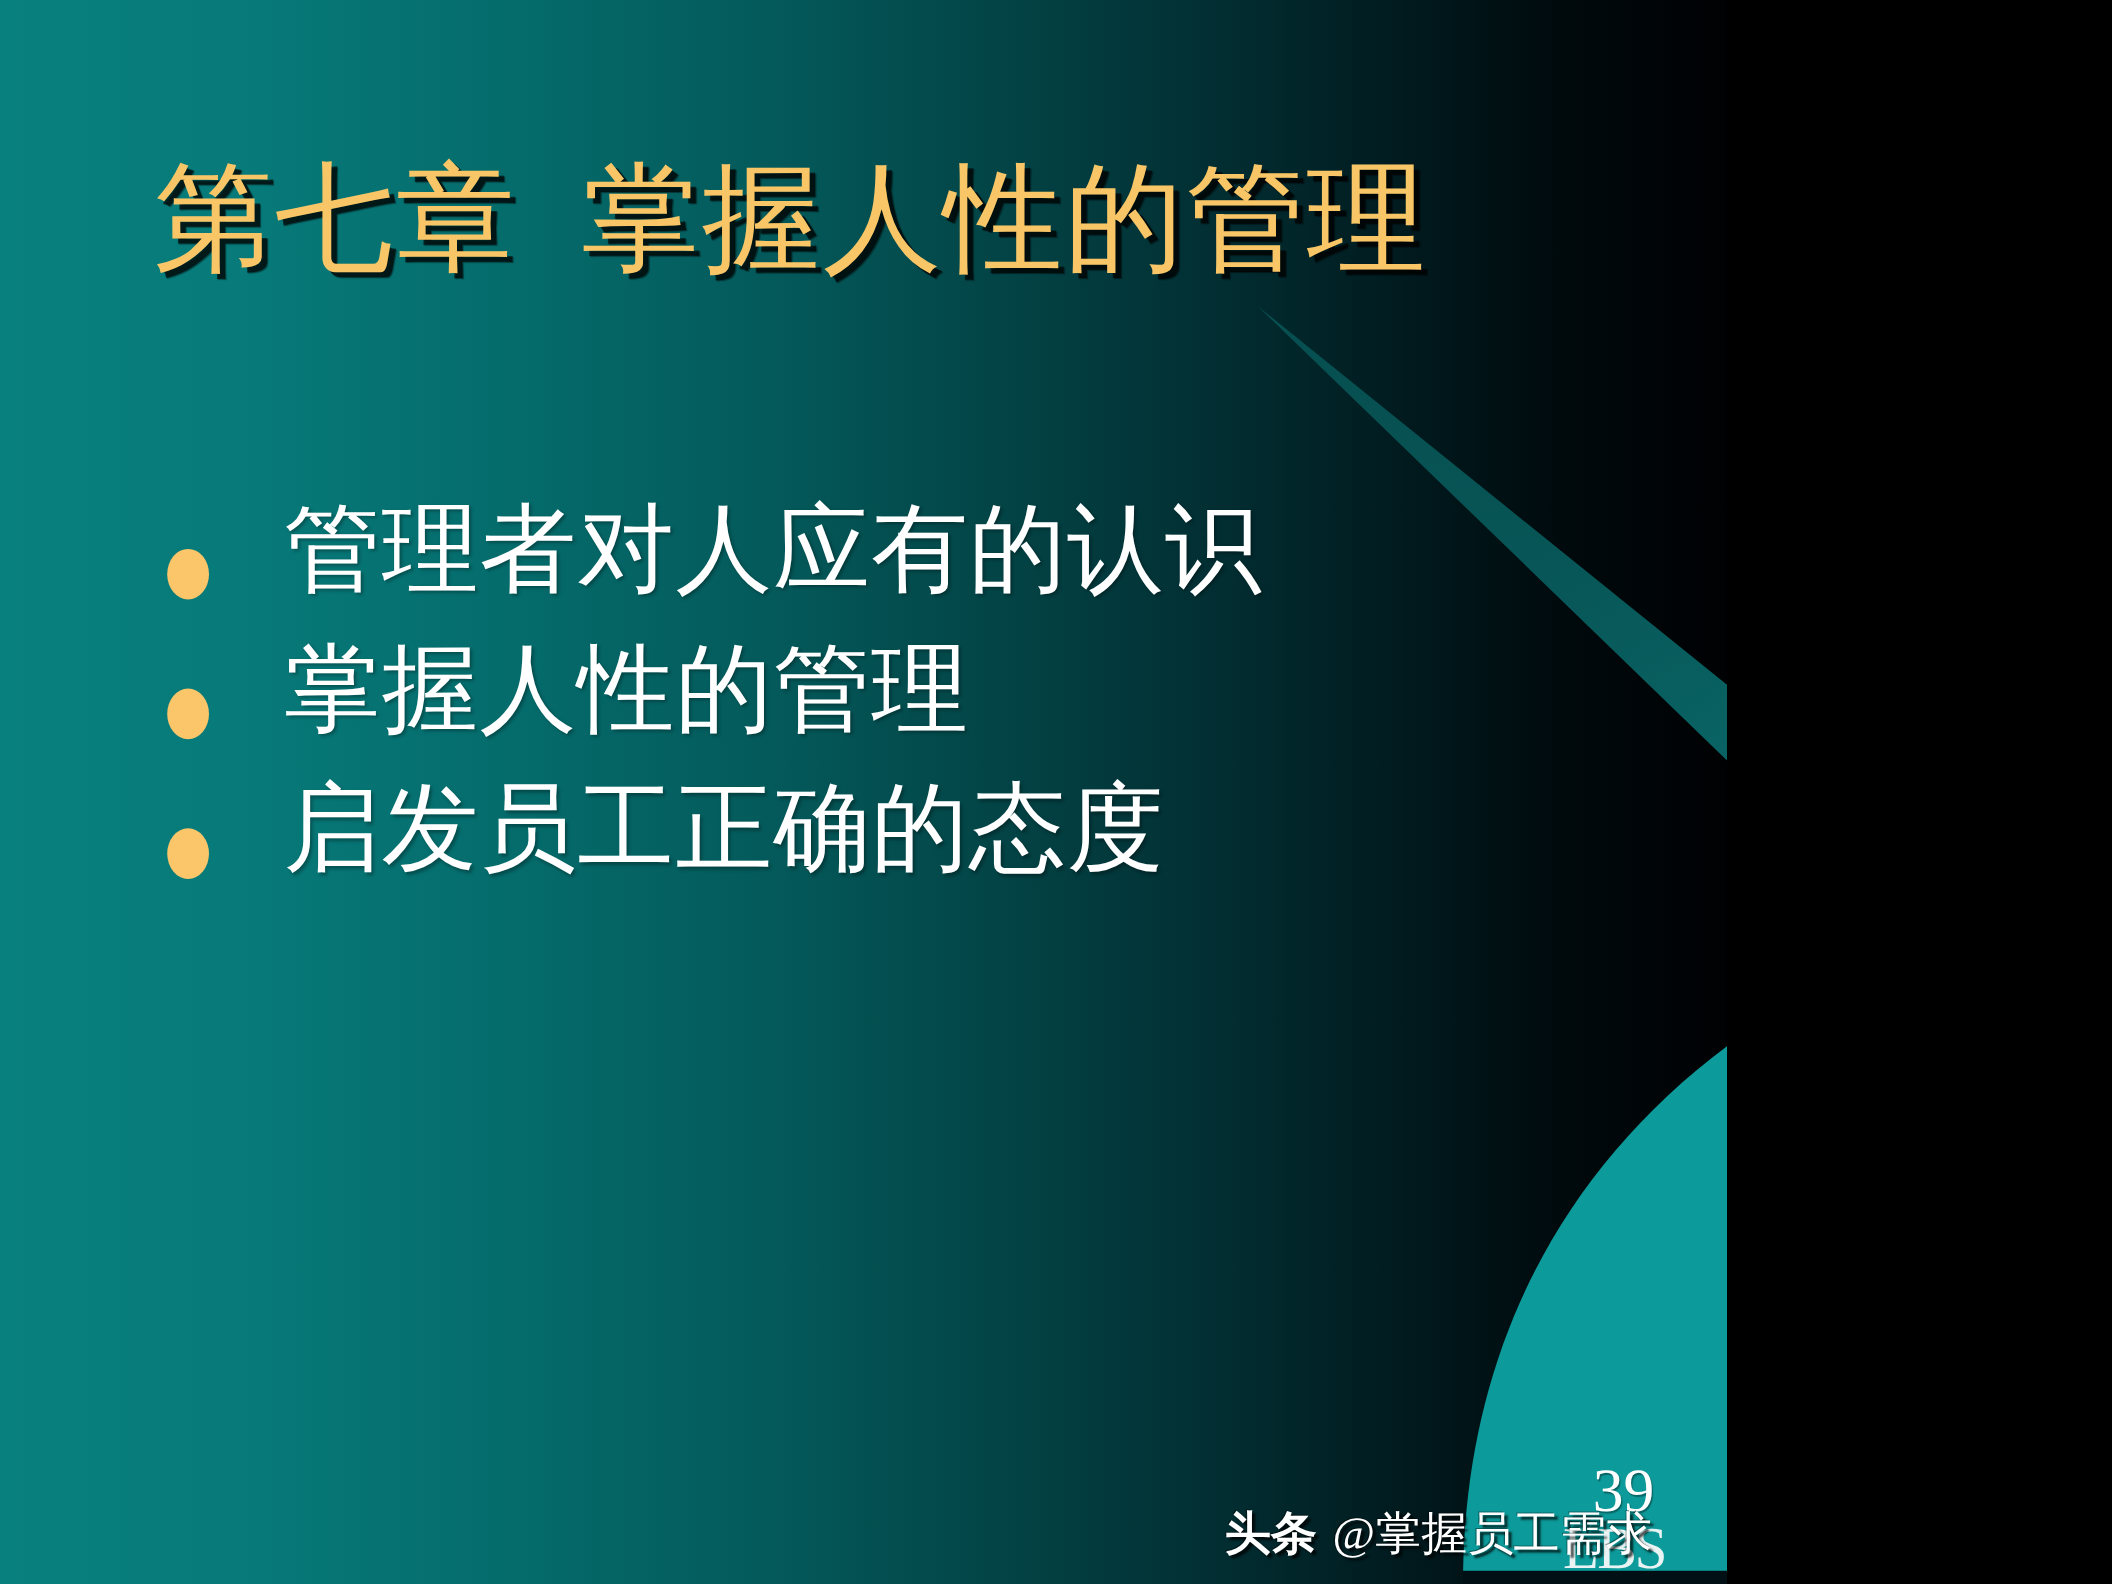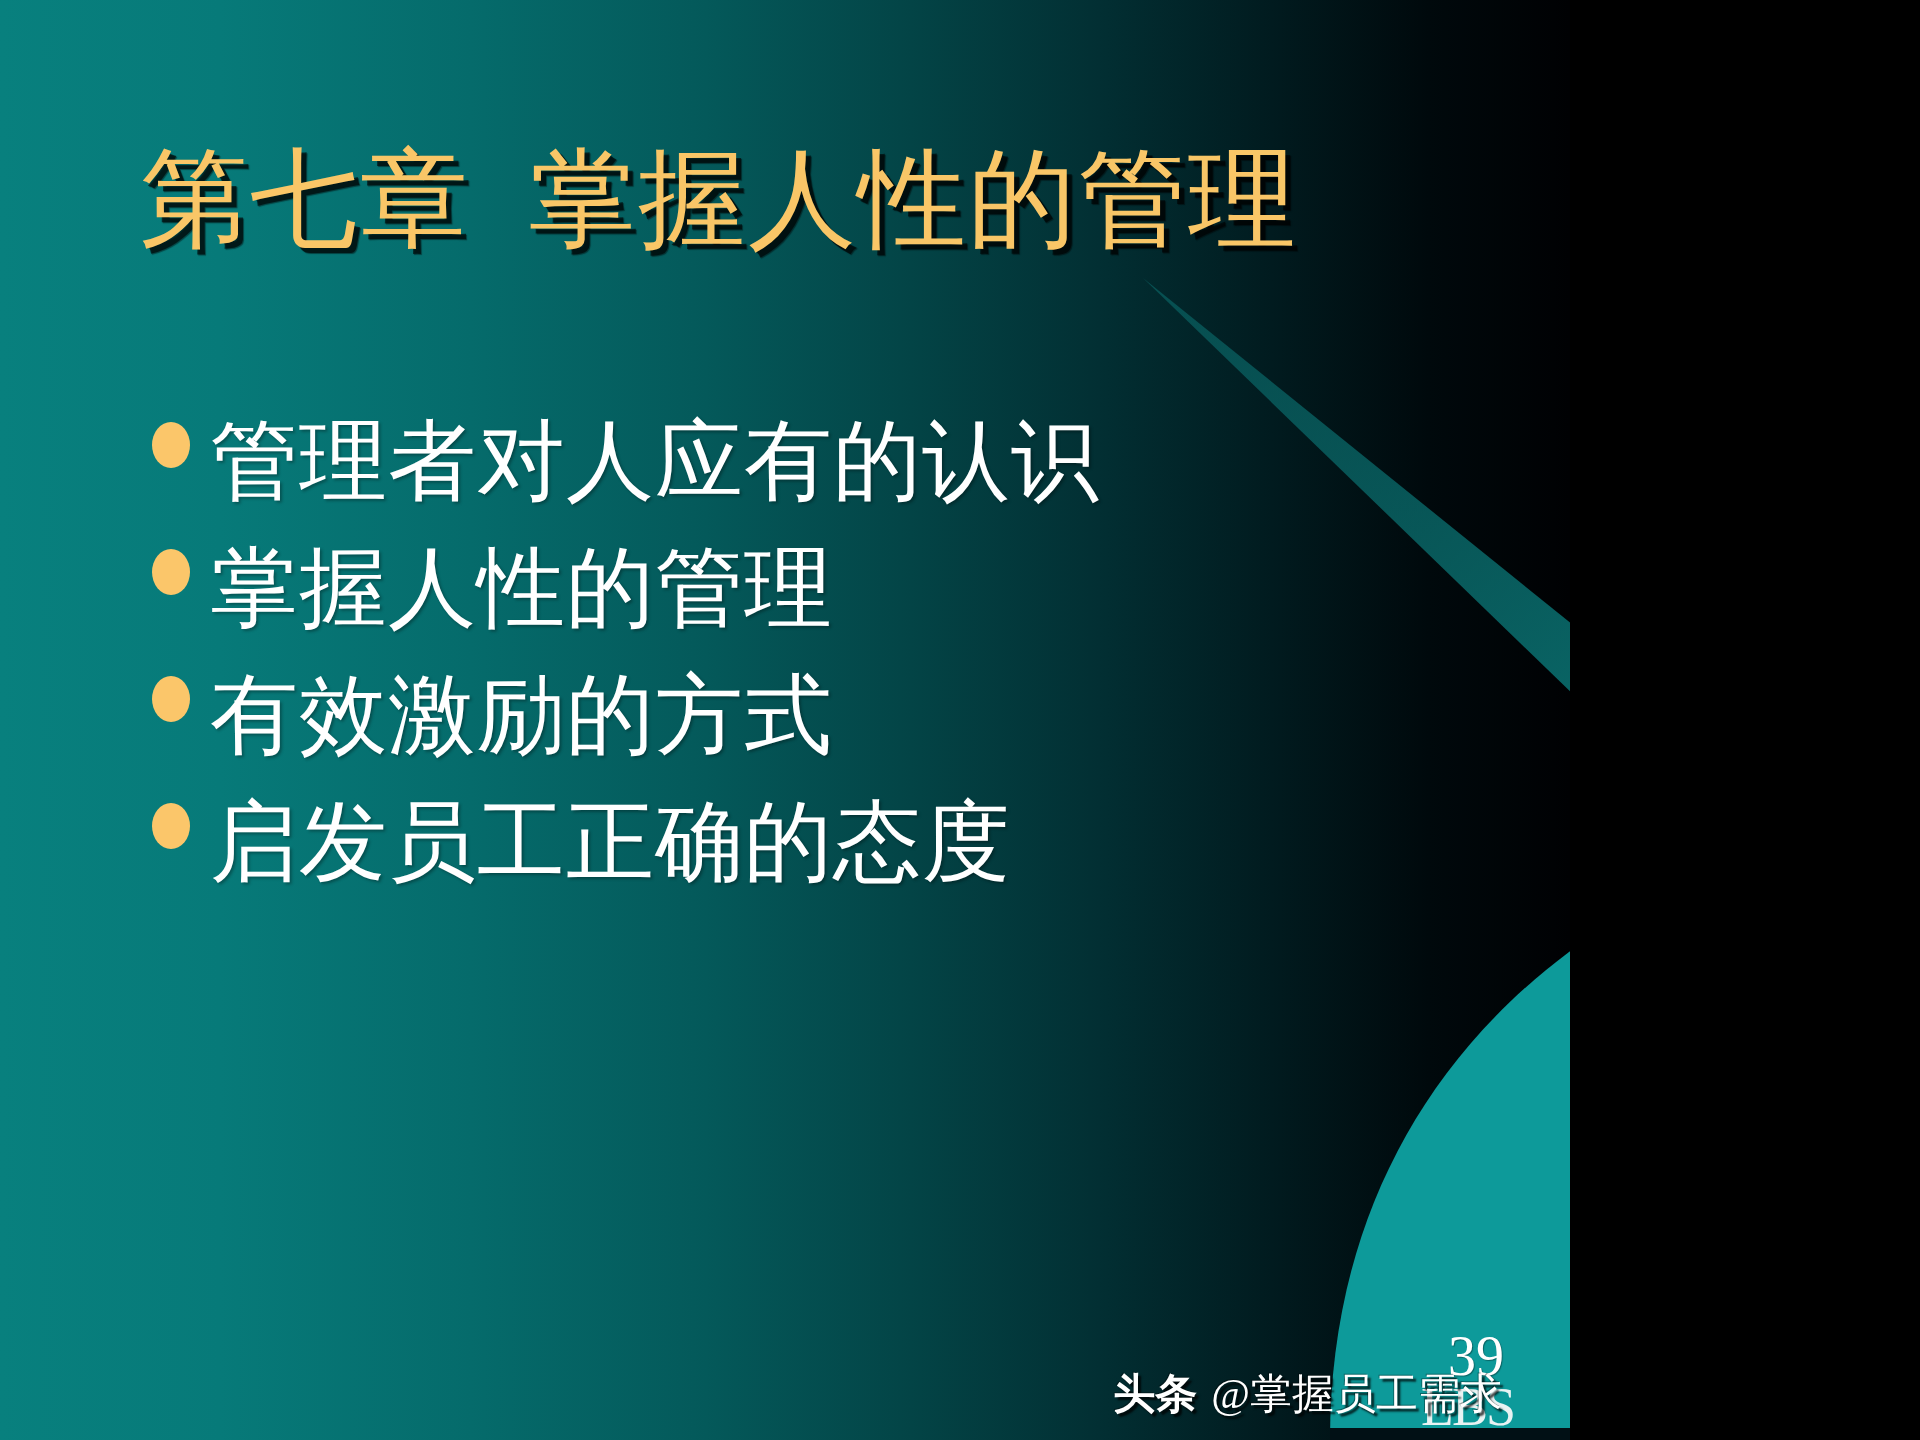--- a/index.html
+++ b/index.html
@@ -46,22 +46,23 @@
 
   
   #bullets {
     position:absolute;
     left:152px; top:418px;
     width:1100px;
   }
   .bullet-row {
     position:relative;
     display:flex;
-    align-items:flex-start;
+    align-items:flex-end;
     height:127px;
+    gap:48px;
   }
   .bullet-dot {
     flex:0 0 auto;
     width:38px; height:46px;
     border-radius:50%;
     background:#FBC66A;
     margin-right:20px;
     margin-top:4px;
   }
   .bullet-text {
@@ -170,24 +171,20 @@
     <div class="bullet-row">
       <span class="bullet-dot"></span>
       <span class="bullet-text">管理者对人应有的认识</span>
     </div>
 
     <div class="bullet-row">
       <span class="bullet-dot"></span>
       <span class="bullet-text">掌握人性的管理</span>
     </div>
 
-    <div class="bullet-row">
-      <span class="bullet-dot"></span>
-      <span class="bullet-text">有效激励的方式</span>
-    </div>
 
     <div class="bullet-row">
       <span class="bullet-dot"></span>
       <span class="bullet-text">启发员工正确的态度</span>
     </div>
 
   </div>
 
   <div id="pagenum">39</div>
 

